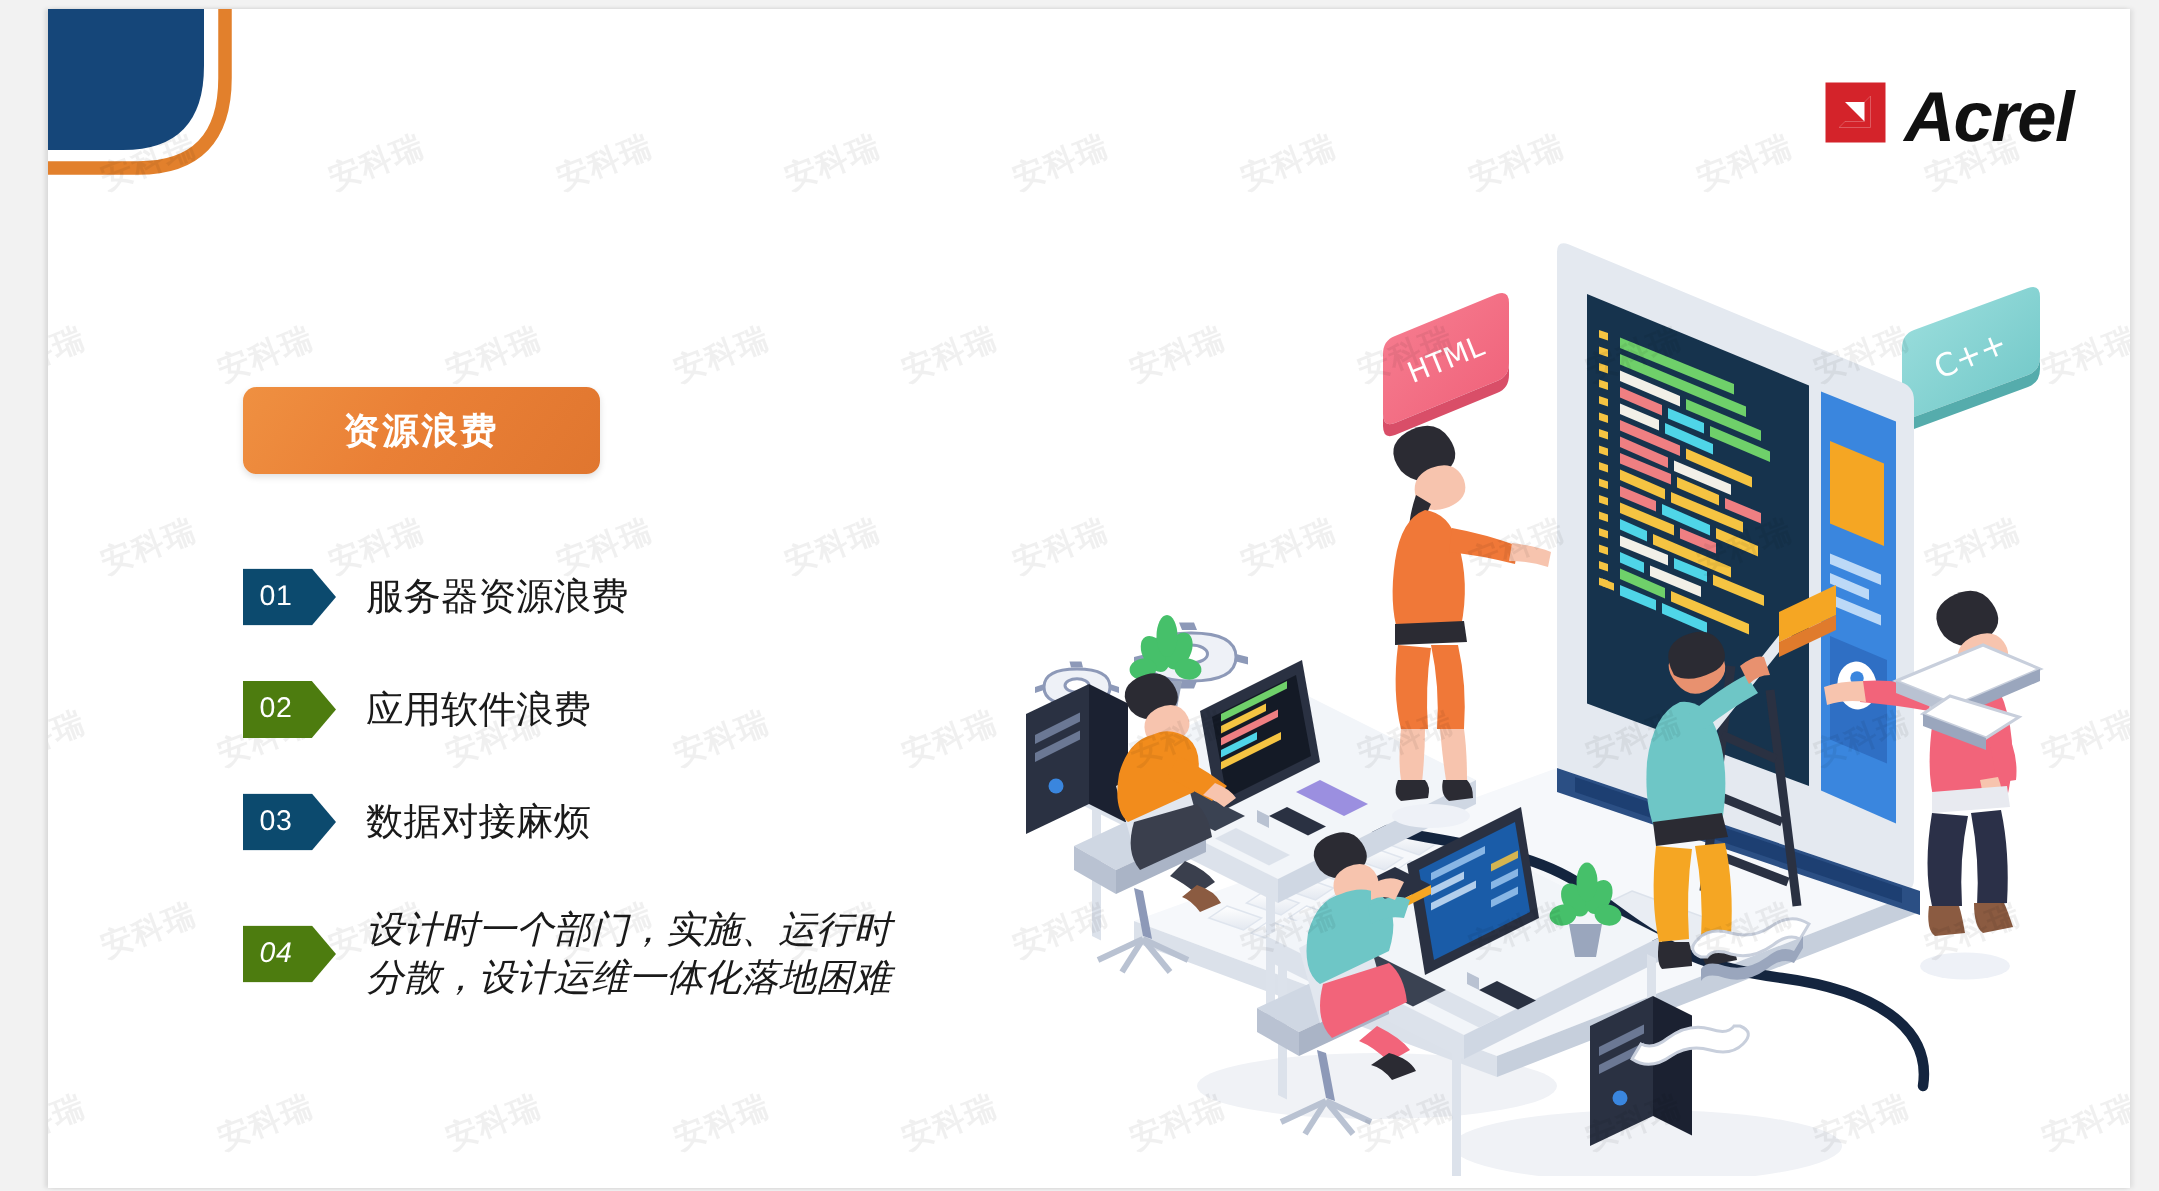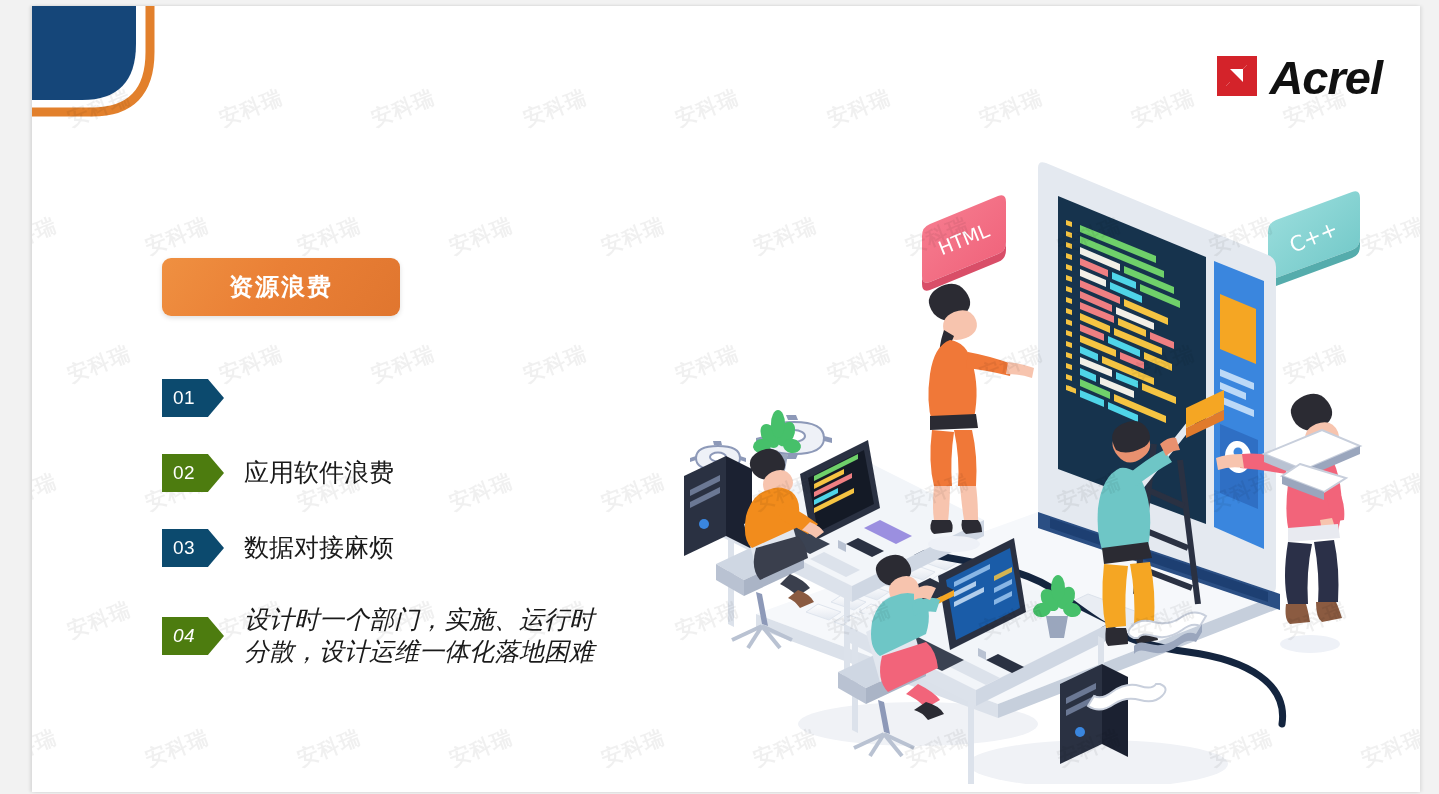--- a/index.html
+++ b/index.html
@@ -150,20 +150,23 @@
 
     <div class="pill">
       <span class="pill-text">资源浪费</span>
     </div>
 
     <div class="list" id="list-root">
         <div class="row">
           <div class="badge blue">
             <span class="badge-num">01</span>
           </div>
+          <div class="row-text">
+            <span class="ln">服务器资源浪费</span>
+          </div>
         </div>
         <div class="row">
           <div class="badge orange">
             <span class="badge-num">02</span>
           </div>
           <div class="row-text">
             <span class="ln">应用软件浪费</span>
           </div>
         </div>
         <div class="row">

